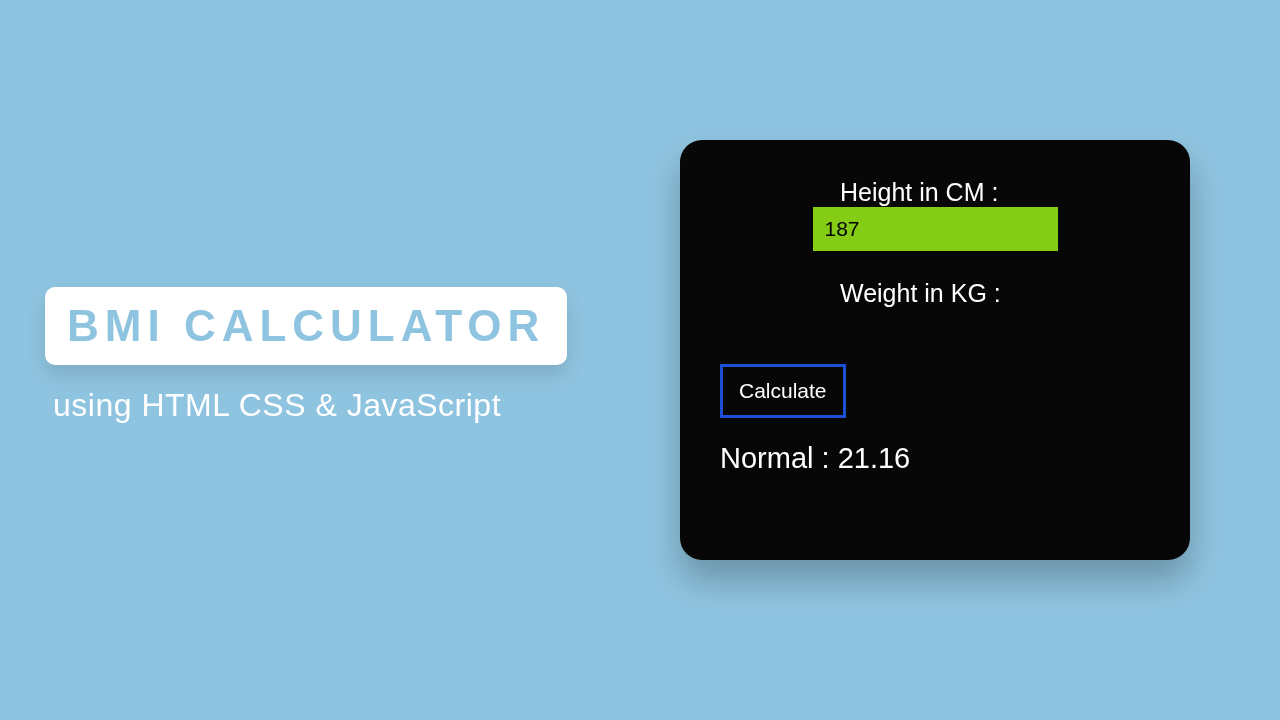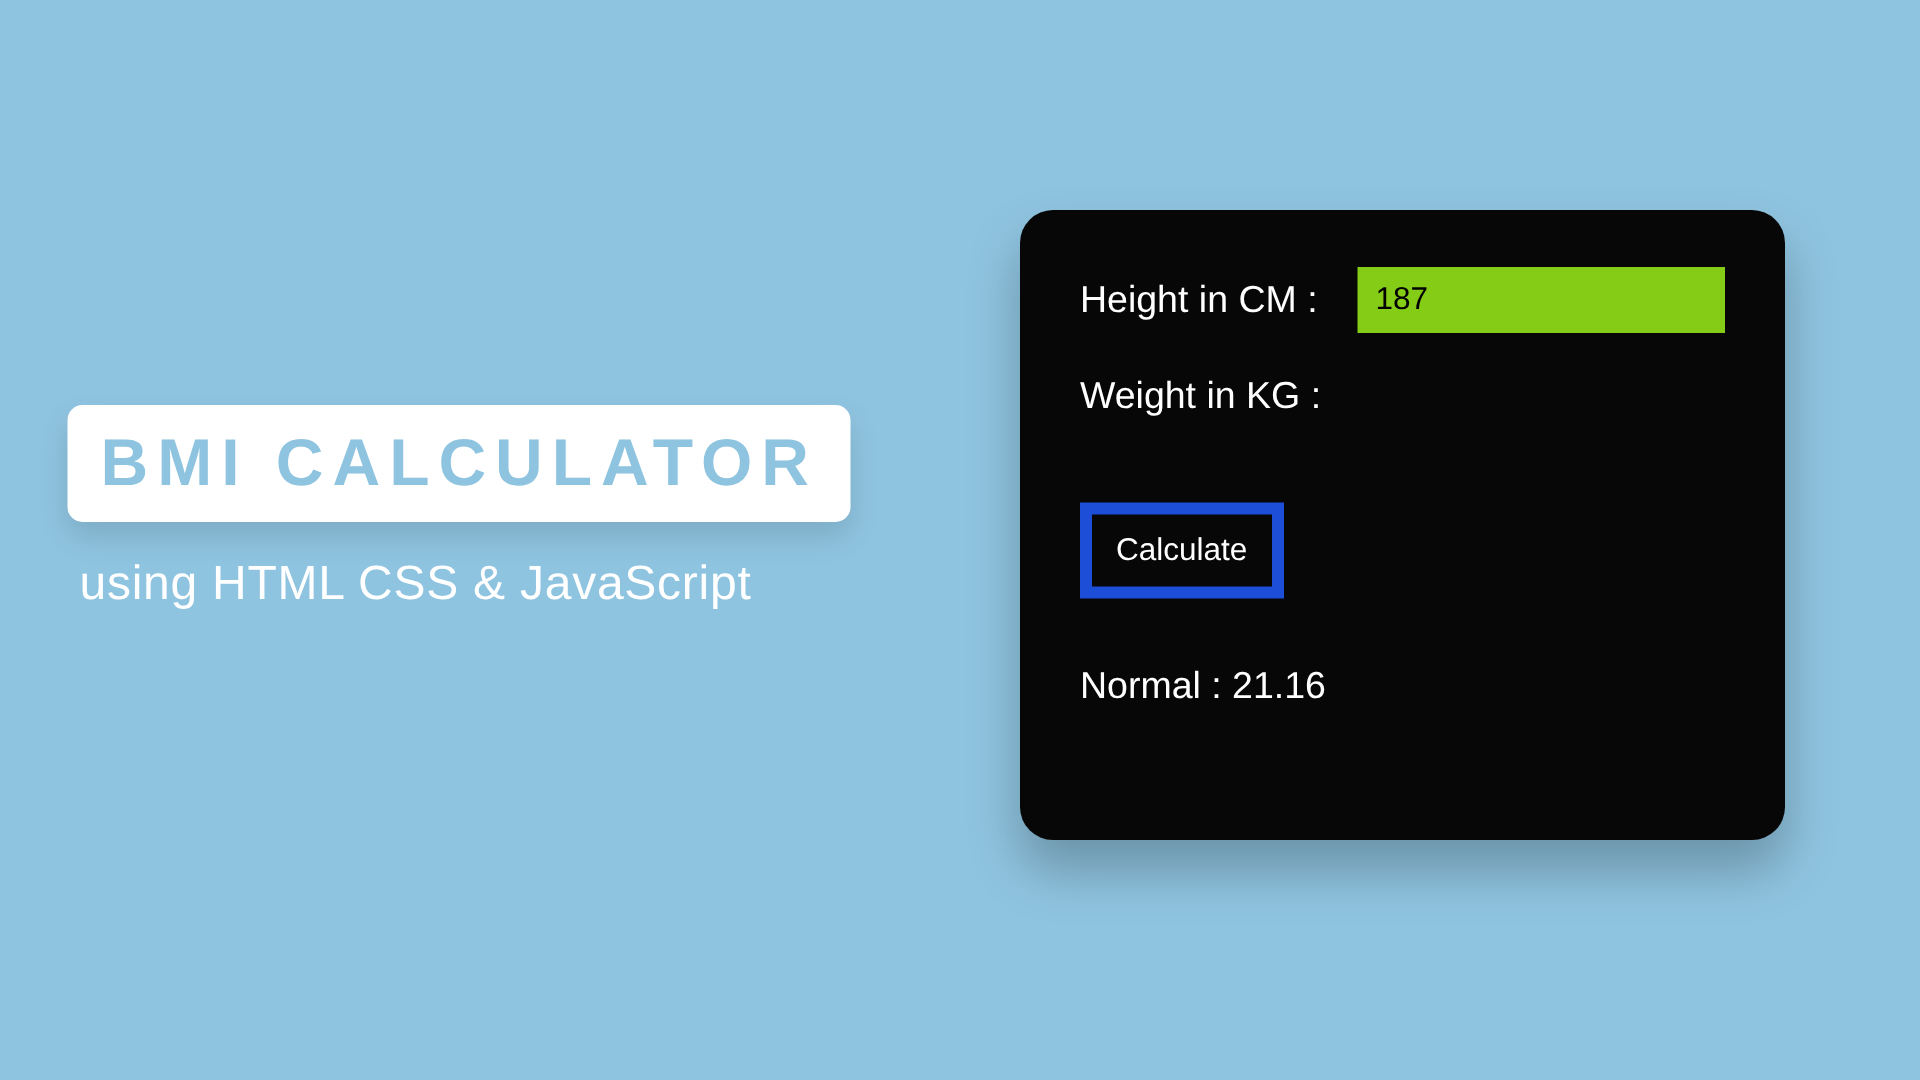--- a/index.html
+++ b/index.html
@@ -11,21 +11,21 @@
       width: 1280px;
       height: 720px;
       background: #8fc4e0;
       font-family: Arial, Helvetica, sans-serif;
       overflow: hidden;
       position: relative;
     }
     .left-section {
       position: absolute;
       left: 45px;
-      top: 270px;
+      top: 287px;
       width: 560px;
     }
     .title-pill {
       background: #ffffff;
       border-radius: 10px;
       padding: 14px 22px;
       display: inline-block;
       box-shadow: 0 10px 20px rgba(0,0,0,0.12);
     }
     .title-text {
@@ -54,48 +54,49 @@
       border-radius: 22px;
       box-shadow: 0 20px 35px rgba(0,0,0,0.25);
       padding: 38px 40px;
       color: #ffffff;
       font-family: Arial, Helvetica, sans-serif;
     }
     .input-row {
       display: flex;
       align-items: center;
       margin-bottom: 28px;
+      flex-direction: column;
     }
     .input-label {
       font-size: 25px;
       width: 190px;
     }
     .input-field {
       background: #84cc16;
       color: #000000;
       border: none;
       height: 44px;
       width: 245px;
       font-size: 21px;
       padding: 0 12px;
       font-family: Arial, Helvetica, sans-serif;
     }
     .calculate-btn {
       background: transparent;
-      border: 8px solid #1d4ed8;
+      border: 3px solid #1d4ed8;
       color: #ffffff;
       font-size: 21px;
       padding: 12px 16px;
       cursor: pointer;
       margin-top: 28px;
       font-family: Arial, Helvetica, sans-serif;
     }
     .result {
-      font-size: 25px;
-      margin-top: 44px;
+      font-size: 29px;
+      margin-top: 24px;
     }
   </style>
 </head>
 <body>
 
 <div class="left-section">
   <div class="title-pill">
     <div class="title-text">BMI CALCULATOR</div>
   </div>
   <div class="subtitle">using HTML CSS &amp; JavaScript</div>

